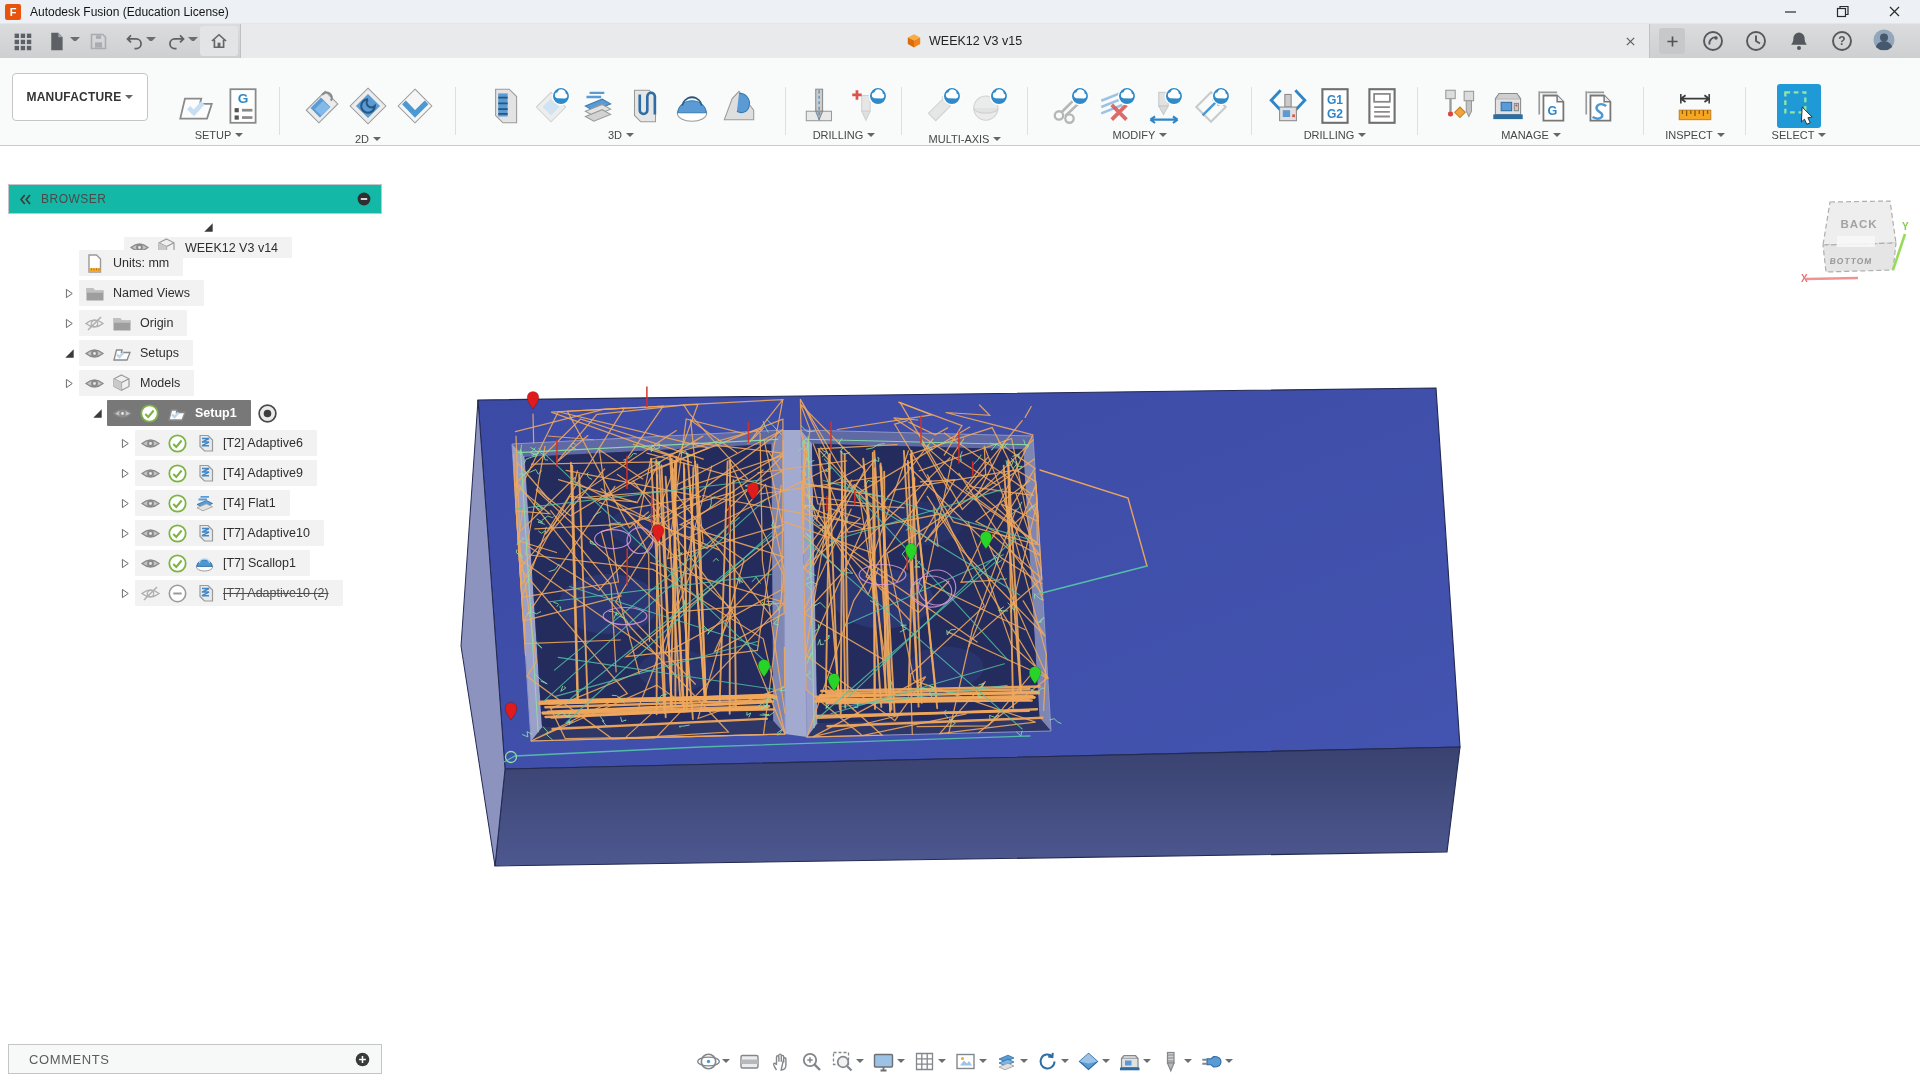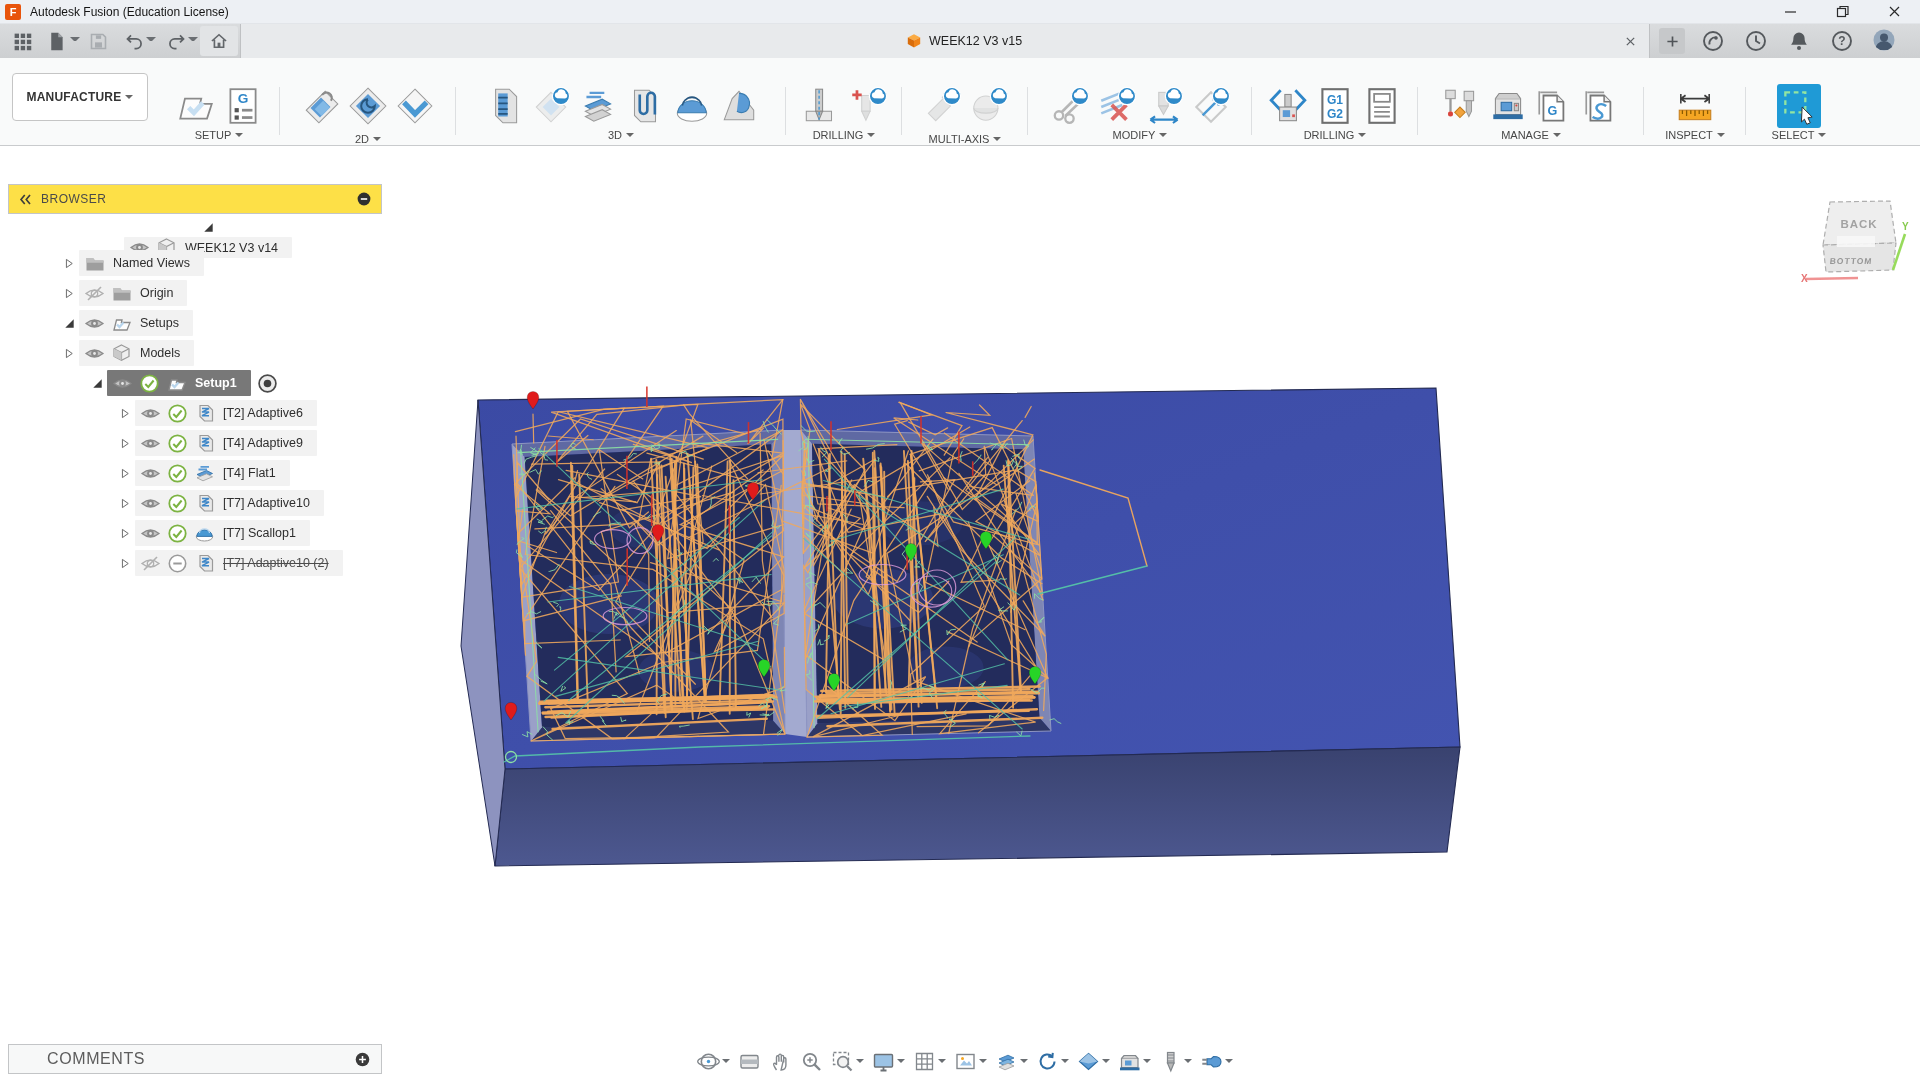--- a/index.html
+++ b/index.html
@@ -45,40 +45,40 @@
 .ricon svg{width:100%;height:100%}
 .ricon.sel-tile{background:#1f9ad6}
 .rlabel{font-size:11px;color:#474747;display:flex;align-items:center}
 .dd::after{content:'';border:4px solid transparent;border-top-color:#666;margin-left:4px;transform:translateY(2px)}
 
 
 #scene{position:absolute;left:0;top:146px;width:1920px;height:934px;background:#fff}
 
 
 #browser{position:absolute;left:8px;top:184px;width:374px}
-#browser-header{height:30px;background:#fde047;border:1px solid #c3c5c7;display:flex;align-items:center;padding:0 9px;font-size:12px;color:#4a4a4a;letter-spacing:.5px}
+#browser-header{height:30px;background:#14b8a6;border:1px solid #c3c5c7;display:flex;align-items:center;padding:0 9px;font-size:12px;color:#4a4a4a;letter-spacing:.5px}
 #browser-header .htitle{margin-left:8px}
 #browser-header .hright{margin-left:auto;display:flex}
 #tree{padding-top:4px}
 .brow{height:30px;display:flex;align-items:center}
 .bexp{width:19px;height:19px;flex:0 0 19px;display:flex;align-items:center;justify-content:center}
 .bexp svg{width:13px;height:13px}
 .bbody{display:flex;align-items:center;gap:6px;background:#f2f2f2;height:26px;padding:0 12px 0 5px;border-radius:1px}
 .bbody.sel{background:#787878}
 .bbody.sel .blabel{color:#fff;font-weight:bold}
 .bcell{width:21px;height:21px;flex:0 0 21px}
 .bcell svg{width:21px;height:21px}
 .blabel{font-size:12.5px;color:#2e2e2e;white-space:nowrap;padding:0 2px}
 .blabel.struck{text-decoration:line-through;color:#4c4c4c}
 .btrail{width:21px;height:21px;margin-left:6px}
 .btrail svg{width:21px;height:21px}
 
 
 #comments{position:absolute;left:8px;top:1044px;width:374px;height:30px;background:#f7f8f8;border:1px solid #c3c5c7;display:flex;align-items:center}
-#comments .ctitle{font-size:16px;color:#5c5c5c;letter-spacing:.6px;margin-left:38px}
+#comments .ctitle{font-size:13px;color:#5c5c5c;letter-spacing:.6px;margin-left:20px}
 #comments .cadd{margin-left:auto;margin-right:10px;width:17px;height:17px}
 
 
 #navbar{position:absolute;left:693px;top:1046px;height:30px;display:flex;align-items:center}
 .nitem{display:flex;align-items:center;padding:2px 4px}
 .nitem svg{width:23px;height:23px}
 .narrow{margin-left:2px;border:4px solid transparent;border-top-color:#6a6e72;transform:translateY(2px)}
 
 
 #viewcube{position:absolute;left:1796px;top:186px;width:124px;height:114px;opacity:.92}
@@ -895,20 +895,31 @@
               </svg></span>
             <span class="bcell"><svg viewBox="0 0 21 21">
                 <path d="M10.5 2 L18 5.8 V13.5 L10.5 17.3 L3 13.5 V5.8 Z" fill="#f0f0f0" stroke="#9a9a9a" stroke-width="1.2"></path>
                 <path d="M3 5.8 L10.5 9.5 L18 5.8 M10.5 9.5 V17.3" fill="none" stroke="#9a9a9a" stroke-width="1.2"></path>
                 <path d="M3 5.8 L10.5 9.5 V17.3 L3 13.5 Z" fill="#c9c9c9"></path>
               </svg></span>
             <span class="blabel">WEEK12 V3 v14</span>
           </span>
         </div>
         <div class="brow" style="padding-left: 52px;">
+          <span class="bexp"></span>
+          <span class="bbody">
+            <span class="bcell"><svg viewBox="0 0 21 21">
+                <path d="M5 2 h7.5 l4 4 v13 H5 z" fill="#fff" stroke="#9a9a9a" stroke-width="1.4"></path>
+                <rect x="5" y="15.2" width="11.5" height="3.8" fill="#f5a623"></rect>
+                <path d="M7.5 15.2 v2 M10 15.2 v2 M12.5 15.2 v2 M15 15.2 v2" stroke="#b97a0e" stroke-width="1"></path>
+              </svg></span>
+            <span class="blabel">Units: mm</span>
+          </span>
+        </div>
+        <div class="brow" style="padding-left: 52px;">
           <span class="bexp">
             <svg viewBox="0 0 19 19">
               <path d="M5 3.5 L13.5 9.5 L5 15.5 Z" fill="#fdfdfd" stroke="#666" stroke-width="1.4"></path>
             </svg>
           </span>
           <span class="bbody">
             <span class="bcell"><svg viewBox="0 0 21 21">
                 <path d="M2.5 5 h6.5 l2 2.5 h8.5 V17.5 H2.5 z" fill="#9e9e9e"></path>
                 <path d="M2.5 5 h6.5 l2 2.5 h8.5 v2.2 H2.5 z" fill="#c0c0c0"></path>
               </svg></span>

